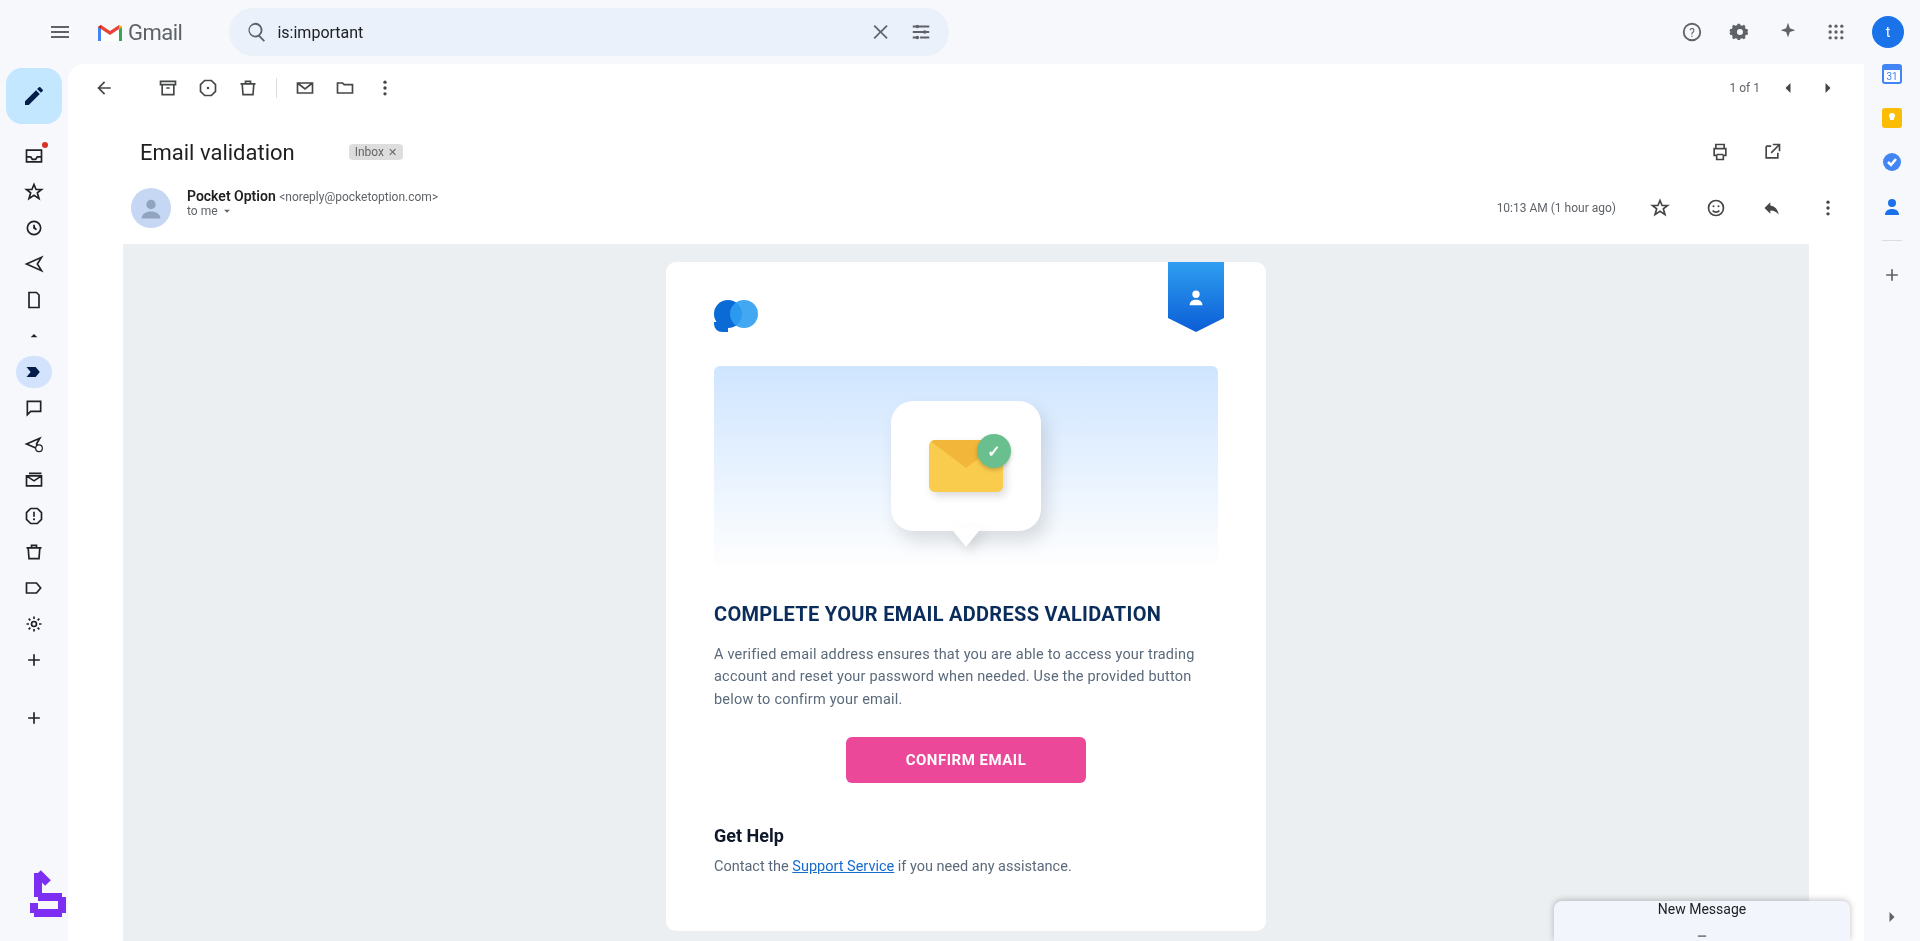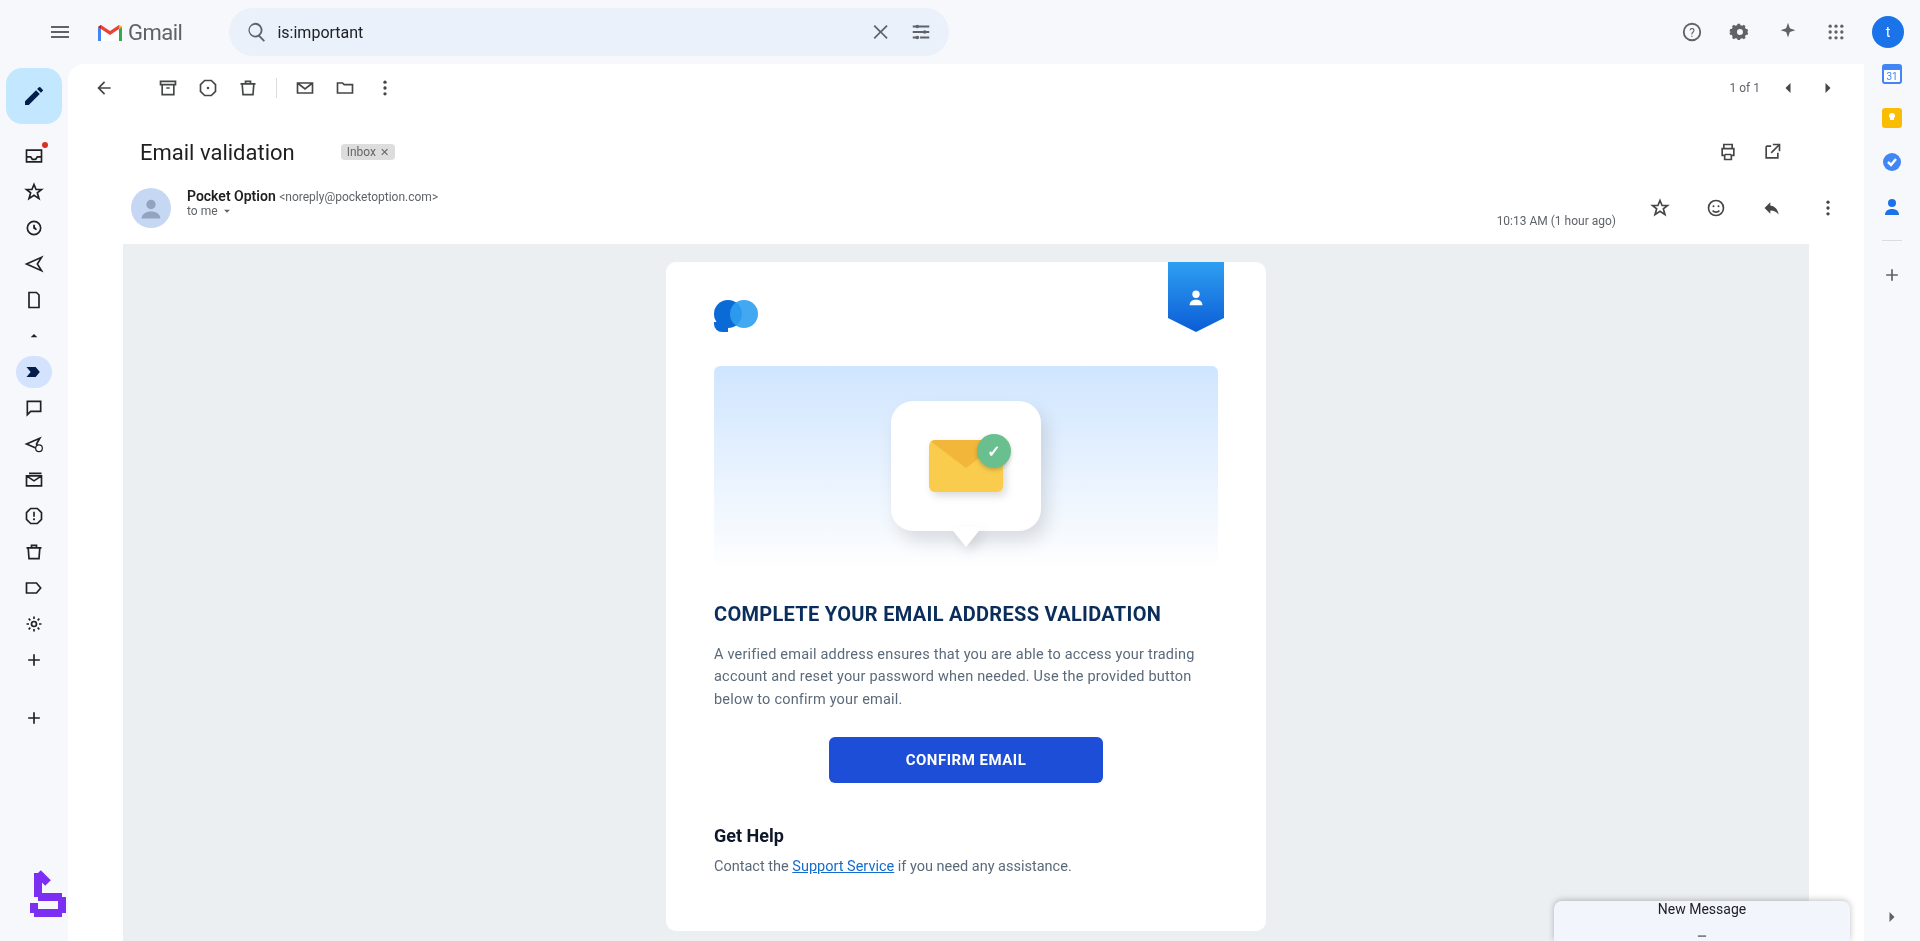--- a/index.html
+++ b/index.html
@@ -25,54 +25,54 @@
 .rail-dot::after { content:''; position:absolute; top:2px; right:2px; width:6px; height:6px; background:#d93025; border-radius:50%; }
 
 .content-area { flex:1; background:#fff; border-radius:16px 0 0 0; margin-right:56px; overflow:hidden; display:flex; flex-direction:column; position:relative; }
 .toolbar { height:48px; display:flex; align-items:center; padding: 8px 16px; gap:0; }
 .tb-icon { width:40px; height:40px; display:flex; align-items:center; justify-content:center; color:#444746; cursor:pointer; border-radius:50%; }
 .tb-sep { width:1px; height:20px; background:#dadce0; margin:0 8px; }
 .tb-spacer { flex:1; }
 .pager { color:#5f6368; font-size:12px; margin-right:8px; }
 
 .msg-scroll { flex:1; overflow-y:auto; }
-.subject-row { padding: 20px 72px 8px; display:flex; align-items:center; gap:4px; }
+.subject-row { padding: 20px 72px 8px; display:flex; align-items:center; gap:12px; }
 .subject { font-size:22px; color:#1f1f1f; font-weight:400; }
 .cat-chip { background:#ddd; color:#666; font-size:12px; padding:1px 6px; border-radius:4px; display:inline-flex; align-items:center; gap:4px; cursor:pointer;margin-left:42px;}
 .cat-chip .x { font-size:11px; }
 .subject-spacer { flex:1; }
 .subject-icon { width:40px; height:40px; display:flex; align-items:center; justify-content:center; color:#444746; cursor:pointer; }
 
 .sender-row { padding: 8px 16px 16px 20px; display:flex; align-items:flex-start; gap:16px; }
 .sender-avatar { width:40px; height:40px; border-radius:50%; background:#c5d7f2; display:flex; align-items:center; justify-content:center; color:#7a8aa3; margin-left: 43px;}
 .sender-info { flex:1; }
 .sender-name { font-size:14px; color:#1f1f1f; }
 .sender-name b { font-weight:600; }
 .sender-email { color:#5f6368; font-size:12px; }
 .sender-to { font-size:12px; color:#5f6368; display:flex; align-items:center; gap:2px; cursor:pointer; }
-.sender-meta { display:flex; align-items:flex-end; gap:16px; }
+.sender-meta { display:flex; align-items:center; gap:16px; }
 .sender-time { font-size:12px; color:#5f6368; margin-right:8px; }
 .sender-ic { width:40px; height:40px; display:flex; align-items:center; justify-content:center; color:#444746; cursor:pointer; }
 
 .body-gray { background:#eceff1; padding:18px 0 40px; margin: 0 55px; display:flex; justify-content:center; }
 .email-card { width:600px; background:#fff; border-radius:10px; position:relative; padding:38px 48px 56px; }
 .email-card-logo { width:50px; height:36px; position:relative; }
 .logo-circle-a { position:absolute; width:28px; height:28px; border-radius:50%; background:#0b6bd6; left:0; top:0;}
 .logo-circle-b { position:absolute; width:28px; height:28px; border-radius:50%; background:#2f9ff1; left:16px; top:0; opacity:.9;}
 .logo-tail { position:absolute; width:14px; height:10px; background:#0b6bd6; left:0; top:22px; border-bottom-left-radius:8px;}
 .ribbon { position:absolute; top:0; right:42px; width:56px; height:70px; background:linear-gradient(180deg,#2f9ff1,#0b5dd6); clip-path: polygon(0 0,100% 0,100% 80%,50% 100%,0 80%); display:flex; align-items:center; justify-content:center; color:#fff; }
 .hero { margin-top:30px; height:200px; background:linear-gradient(180deg,#cfe5ff 0%, #fefefe 100%); border-radius:6px; display:flex; align-items:center; justify-content:center; }
 .bubble { width:150px; height:130px; background:#fff; border-radius:22px; box-shadow: 6px 10px 18px rgba(0,0,0,0.12); position:relative; display:flex; align-items:center; justify-content:center;}
 .bubble::after { content:''; position:absolute; bottom:-16px; left:50%; transform:translateX(-50%); width:0; height:0; border-left:16px solid transparent; border-right:16px solid transparent; border-top:20px solid #fff; filter: drop-shadow(4px 6px 6px rgba(0,0,0,0.1));}
 .env { width:74px; height:52px; background:#facc4d; border-radius:6px; position:relative; box-shadow: 3px 4px 8px rgba(0,0,0,0.15);}
 .env::before{ content:''; position:absolute; top:0; left:0; right:0; height:0; border-left:37px solid transparent; border-right:37px solid transparent; border-top:28px solid #f2b73a; border-radius:6px 6px 0 0;}
 .check-badge { position:absolute; top:-6px; right:-8px; width:34px; height:34px; background:#6abf8e; border-radius:50%; display:flex;align-items:center;justify-content:center; color:#fff; font-weight:bold; box-shadow:0 2px 4px rgba(0,0,0,.2);}
 .email-h { margin-top:36px; font-size:20px; font-weight:700; color:#0a2d5b; letter-spacing:.3px;}
 .email-p { margin-top:18px; font-size:14.5px; line-height:1.55; color:#5b6a7a; letter-spacing:.2px;}
-.confirm-btn { margin:26px auto 0; display:block; width:274px; padding:14px 0; text-align:center; background:#1d4ed8; color:#fff; font-weight:700; letter-spacing:.5px; border-radius:6px; cursor:pointer; font-size:15px;}
+.confirm-btn { margin:26px auto 0; display:block; width:240px; padding:14px 0; text-align:center; background:#ec4899; color:#fff; font-weight:700; letter-spacing:.5px; border-radius:6px; cursor:pointer; font-size:15px;}
 .help-h { margin-top:42px; font-size:18px; font-weight:700; color:#0f172a;}
 .help-p { margin-top:12px; font-size:14.5px; color:#5b6a7a; }
 .help-p a { color:#146ccf; text-decoration:underline; cursor:pointer;}
 
 .right-rail { position:absolute; top:48px; right:0; width:56px; background:#f6f8fc; display:flex; flex-direction:column; align-items:center; padding-top:16px; gap:24px; height:calc(100% - 64px);}
 .right-rail .ritem { width:20px; height:20px; cursor:pointer; display:flex; align-items:center; justify-content:center;}
 .right-rail .sep { width:20px; height:1px; background:#dadce0; }
 .right-expand { position:absolute; bottom:14px; right:18px; color:#5f6368; cursor:pointer;}
 
 .bottom-logo { position:absolute; left:18px; bottom:20px; cursor:pointer;}

